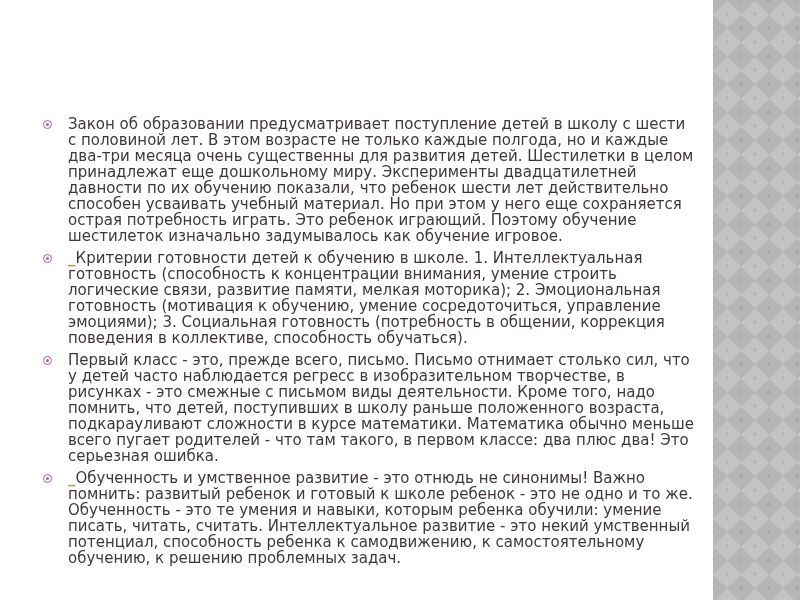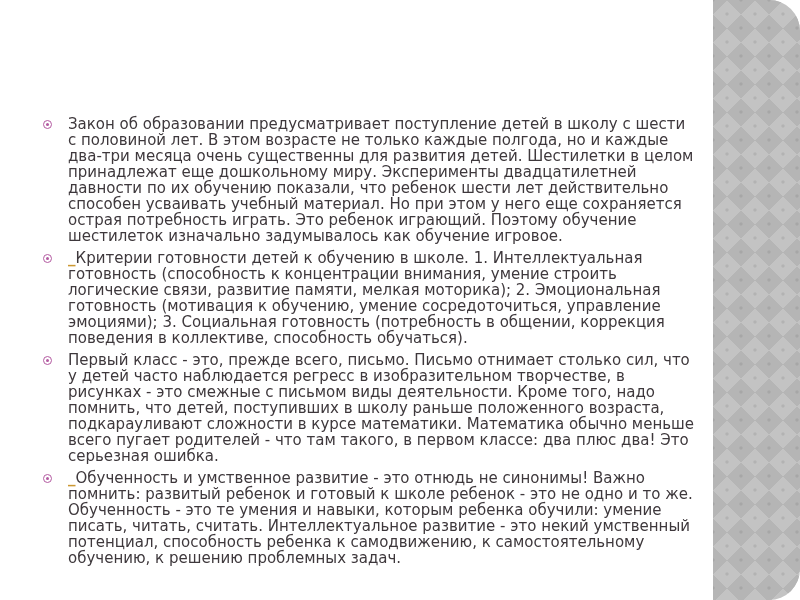--- a/index.html
+++ b/index.html
@@ -9,21 +9,20 @@
     height: 600px;
     background: #ffffff;
     font-family: "DejaVu Sans", sans-serif;
   }
   .slide {
     position: relative;
     width: 800px;
     height: 600px;
     background: #ffffff;
     overflow: hidden;
-    border-radius: 31px;
   }
   
   .side-panel {
     position: absolute;
     top: 0;
     right: 0;
     width: 87px;
     height: 600px;
     background-color: #c3c3c3;
     background-image:

